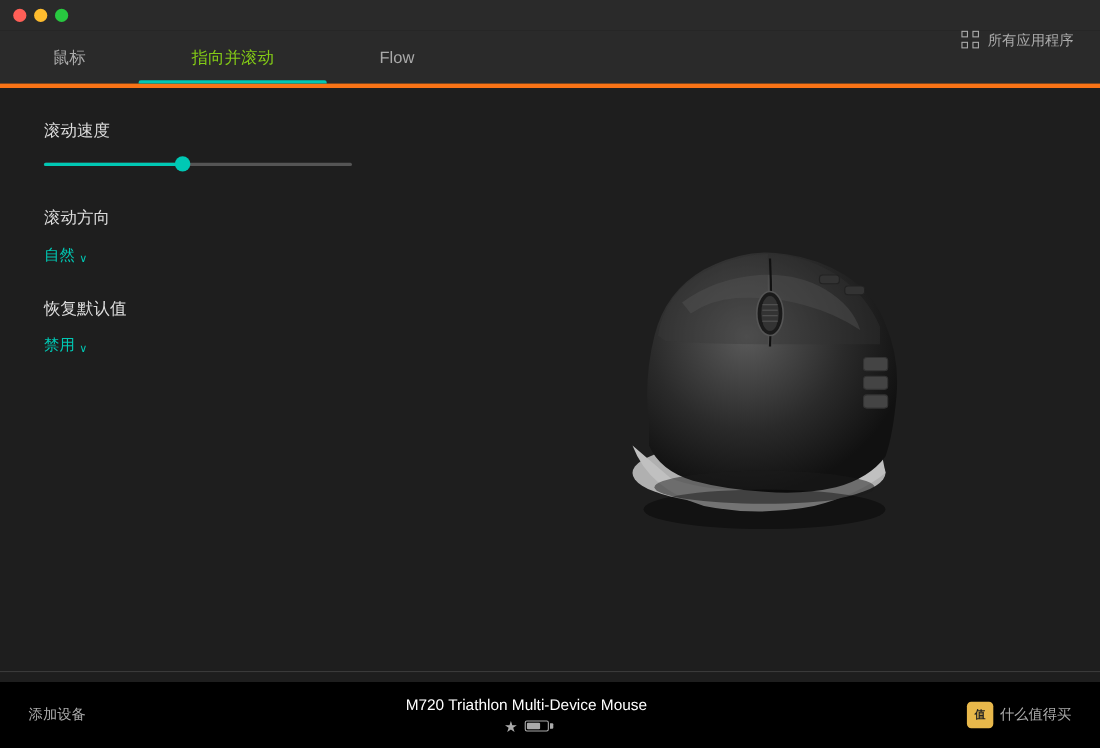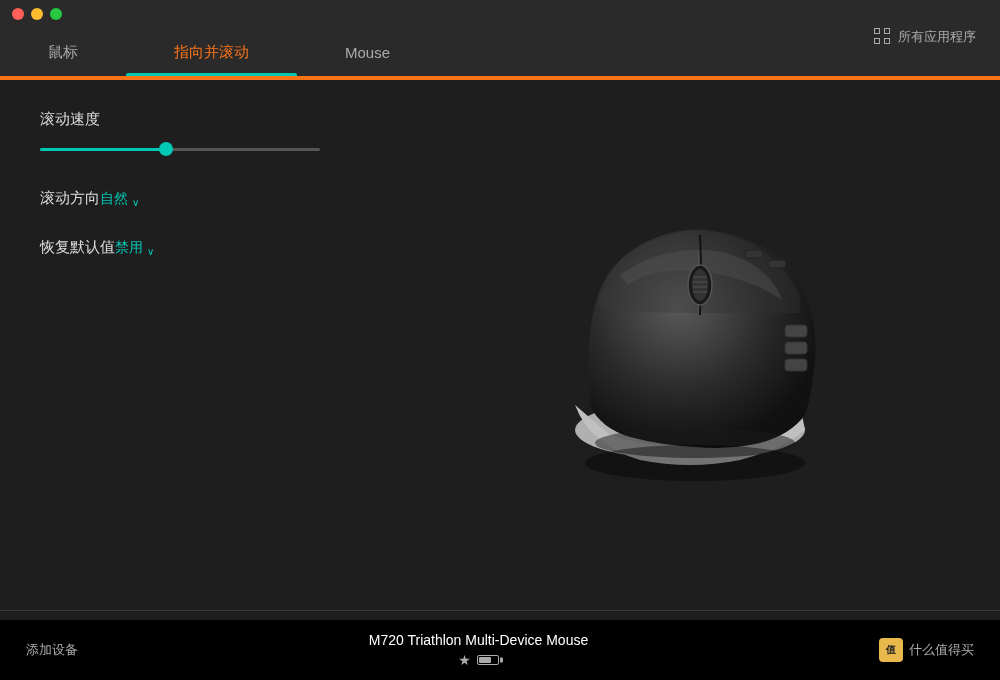--- a/index.html
+++ b/index.html
@@ -59,21 +59,21 @@
       justify-content: center;
       padding: 0 48px;
       font-size: 15px;
       color: #aaaaaa;
       cursor: pointer;
       position: relative;
       white-space: nowrap;
     }
 
     .tab.active {
-      color: #f97316;
+      color: #84cc16;
       text-align: right;
     }
 
     .tab.active::after {
       content: '';
       position: absolute;
       bottom: 0;
       left: 0;
       right: 0;
       height: 3px;
@@ -165,22 +165,22 @@
       background: #00c8b4;
       border-radius: 50%;
       position: absolute;
       top: 50%;
       transform: translate(-50%, -50%);
       cursor: pointer;
     }
 
     .dropdown-group {
       display: flex;
-      flex-direction: row;
-      gap: 0;
+      flex-direction: column;
+      gap: 15px;
     }
 
     .dropdown-value {
       font-size: 14px;
       color: #00c8b4;
       cursor: pointer;
       display: flex;
       align-items: flex-end;
       gap: 4px;
     }
@@ -348,21 +348,21 @@
 </div>
 
 <div class="tab-bar">
   <div class="tab">
     <span>鼠标</span>
   </div>
   <div class="tab active">
     <span>指向并滚动</span>
   </div>
   <div class="tab">
-    <span>Mouse</span>
+    <span>Flow</span>
   </div>
   <div class="tab-spacer"></div>
   <div class="all-apps">
     <div class="all-apps-icon">
       <span></span>
         <span></span>
         <span></span>
         <span></span>
     </div>
     <span>所有应用程序</span>

